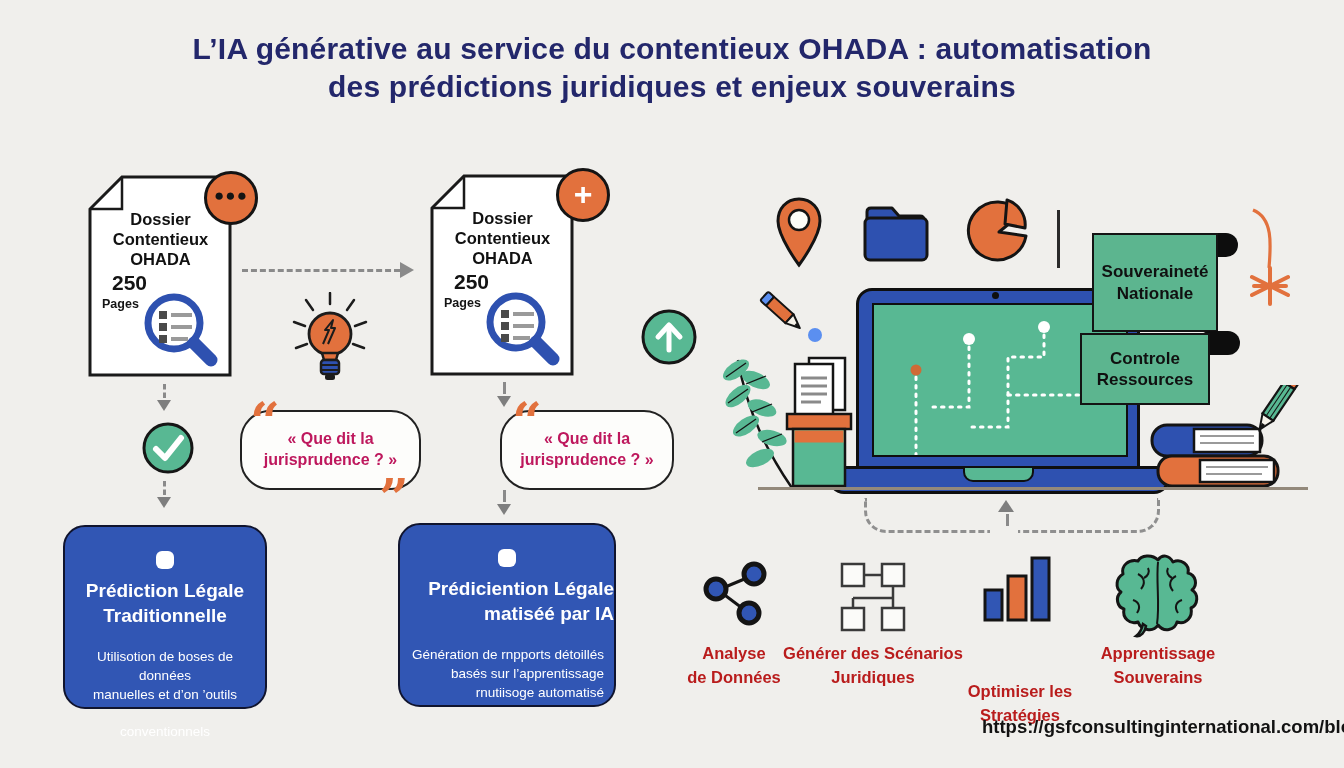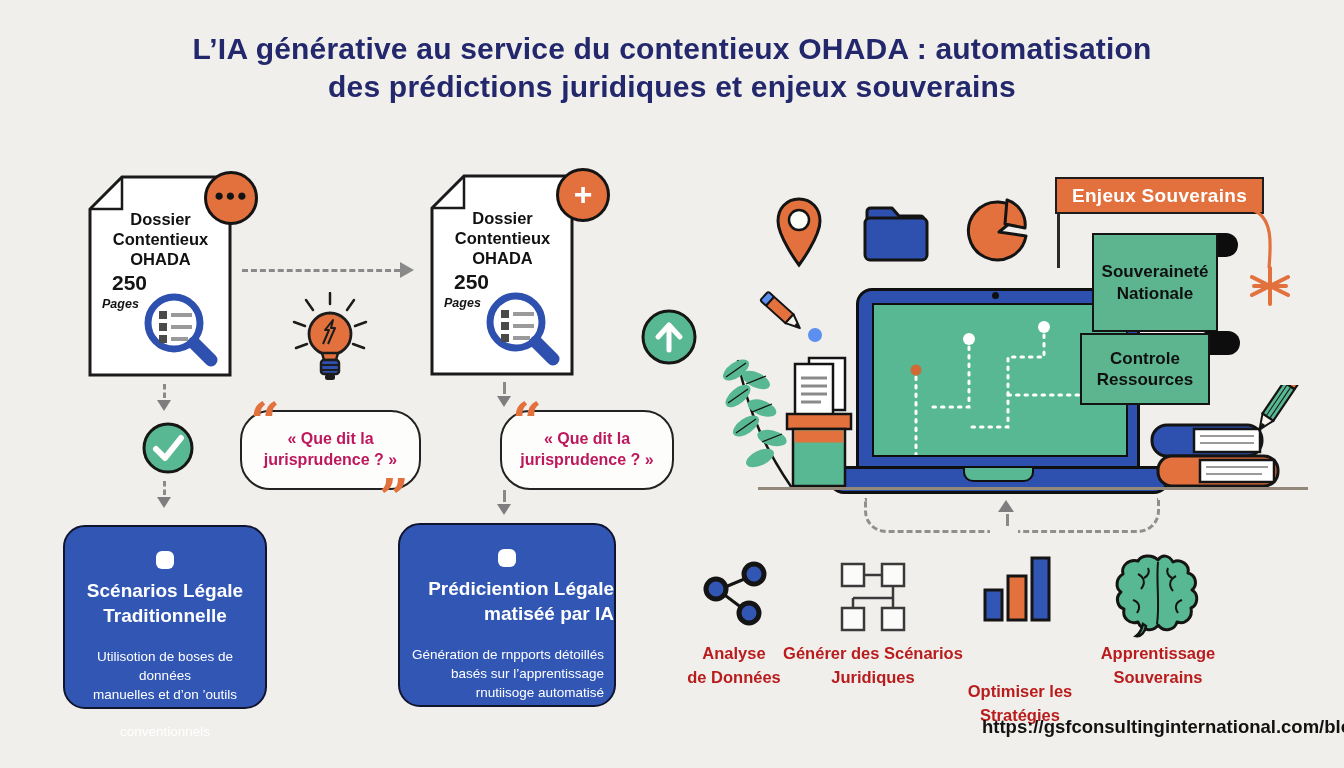--- a/index.html
+++ b/index.html
@@ -11,21 +11,21 @@
 
   .main-title{left:0;top:30px;width:1344px;font-size:30px;line-height:1.28;
     font-weight:800;color:#23276b;text-align:center;letter-spacing:.2px;}
 
   
   .doc{width:145px;height:202px;}
   .doc svg.bg{position:absolute;left:0;top:0;}
   .doc-title{position:absolute;left:0;top:34px;width:145px;font-size:16.5px;
     font-weight:800;line-height:1.22;text-align:center;color:#111;}
   .doc-pages-num{position:absolute;left:24px;top:96px;font-size:21px;font-weight:800;}
-  .doc-pages-lbl{position:absolute;left:14px;top:122px;font-size:12.5px;font-weight:800;font-style:italic;}
+  .doc-pages-lbl{position:absolute;left:14px;top:122px;font-size:12.5px;font-weight:800;}
   .badge{position:absolute;width:48px;height:48px;border-radius:50%;
     background:#e2713d;border:3px solid #141414;display:flex;
     align-items:center;justify-content:center;}
   .badge-dots{font-size:17px;font-weight:800;color:#141414;letter-spacing:1px;padding-bottom:4px;}
   .badge-plus{font-size:32px;font-weight:800;color:#fff;line-height:1;padding-bottom:3px;}
 
   
   .hdash{border-top:3px dashed #8a8a8a;}
   .vdash{width:0;border-left:3px dashed #8a8a8a;}
   .head-right{width:0;height:0;border-top:8px solid transparent;
@@ -186,21 +186,21 @@
   </div>
 
   <div class="abs bubble" style="left:500px;top:410px;width:170px;height:76px;">
     <span class="q" style="left:10px;top:-16px;">“</span>
     <div class="txt preline">« Que dit la
 jurisprudence ? »</div>
   </div>
 
   <div class="abs outcome" style="left:63px;top:525px;width:200px;height:180px;">
     <div class="sq"></div>
-    <div class="ttl preline">Scénarios Légale
+    <div class="ttl preline">Prédiction Légale
 Traditionnelle</div>
     <div class="bd preline">Utilisotion de boses de données
 manuelles et d’on ’outils
 
 conventionnels</div>
   </div>
   <div class="abs outcome" style="left:398px;top:523px;width:214px;height:180px;text-align:right;">
     <div class="sq"></div>
     <div class="ttl preline">Prédiciention Légale
 matiséé par IA</div>
@@ -216,23 +216,20 @@
   <svg class="abs" style="left:862px;top:202px;" width="68" height="62" viewBox="0 0 68 62">
     <path d="M5 18 V10 Q5 6 9 6 H30 L37 14 H58 Q62 14 62 18" fill="#2e51b0" stroke="#141414" stroke-width="3" stroke-linejoin="round"></path>
     <rect x="3" y="16" width="62" height="42" rx="5" fill="#2e51b0" stroke="#141414" stroke-width="3"></rect>
   </svg>
   <svg class="abs" style="left:965px;top:196px;" width="64" height="66" viewBox="0 0 64 66">
     <path d="M34 36 L56 18 A29 29 0 1 0 61 40 Z" fill="#e2713d" stroke="#141414" stroke-width="3" stroke-linejoin="round"></path>
     <path d="M40 28 L42 4 A26 26 0 0 1 60 32 Z" fill="#e2713d" stroke="#141414" stroke-width="3" stroke-linejoin="round"></path>
   </svg>
 
   <div class="abs" style="left:1057px;top:210px;width:3px;height:58px;background:#2a2a2a;"></div>
-  <div class="abs banner" style="left:1055px;top:177px;width:205px;height:33px;">
-    <span>Enjeux Souverains</span>
-  </div>
   <svg class="abs" style="left:1247px;top:208px;" width="36" height="64" viewBox="0 0 36 64">
     <path d="M6 2 C26 10 24 36 22 60" fill="none" stroke="#e2713d" stroke-width="3.2"></path>
   </svg>
   <svg class="abs" style="left:1248px;top:266px;" width="44" height="40" viewBox="0 0 44 40">
     <g stroke="#e2713d" stroke-width="4" stroke-linecap="round">
       <line x1="22" y1="2" x2="22" y2="38"></line>
         <line x1="4" y1="11" x2="40" y2="29"></line>
       <line x1="4" y1="29" x2="40" y2="11"></line>
         <line x1="6" y1="20" x2="38" y2="20"></line>
     </g>

